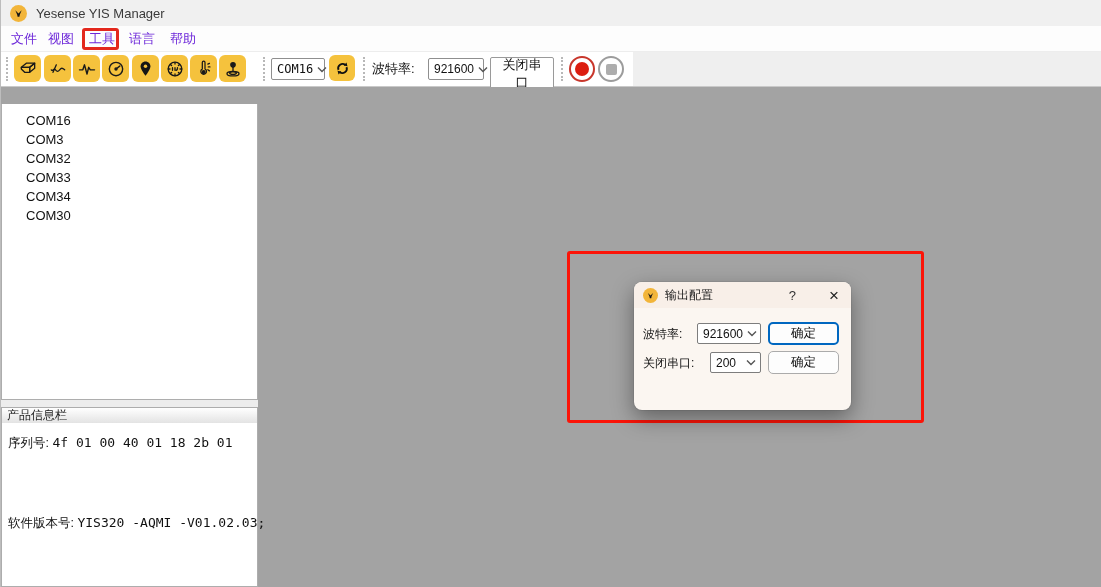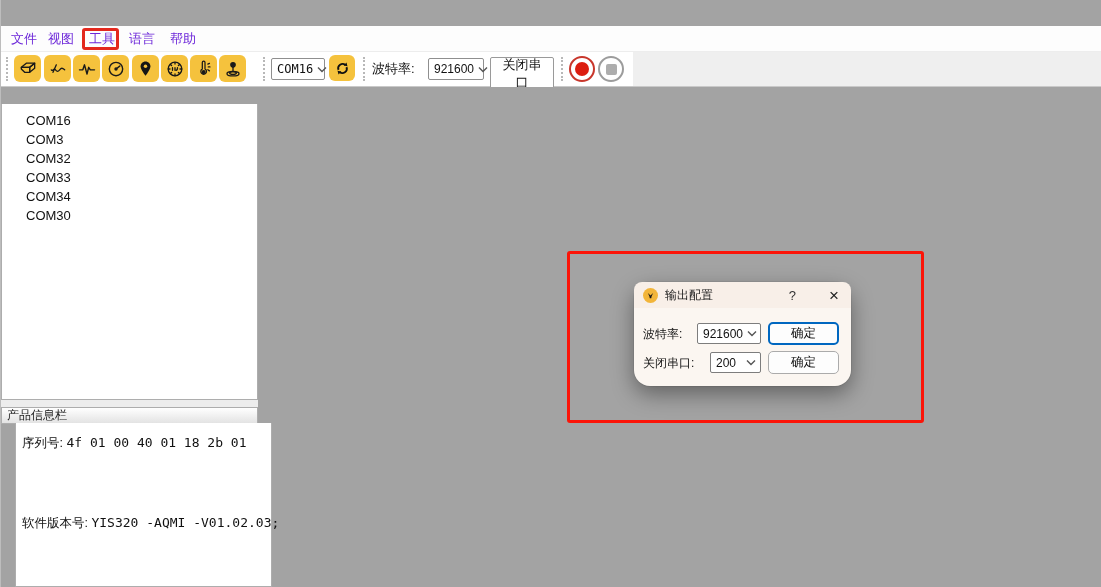--- a/index.html
+++ b/index.html
@@ -51,30 +51,30 @@
   .dockheader{position:absolute;left:0;width:257px;height:17px;
               background:linear-gradient(#ffffff,#e3e3e3);border:1px solid #adadad;
               display:flex;align-items:center;font-size:12px;color:#222;padding:0 5px;}
   .dockheader .sp{flex:1;}
   .dockbtn{display:flex;align-items:center;justify-content:center;width:16px;height:14px;
            background:transparent;border:none;padding:0;cursor:pointer;color:#333;}
   .portlist{position:absolute;left:0;top:104px;width:257px;height:296px;background:#fff;
             border:1px solid #adadad;border-top:none;padding-top:7px;}
   .portitem{font-size:13px;color:#111;padding:1px 0 1px 24px;line-height:17px;cursor:default;}
   .splitter{position:absolute;left:0;top:400px;width:257px;height:7px;background:#ededed;}
-  .infopanel{position:absolute;left:14px;top:423px;width:257px;height:164px;background:#fff;
+  .infopanel{position:absolute;left:0;top:423px;width:257px;height:164px;background:#fff;
              border:1px solid #adadad;border-top:none;}
   .inforow{position:absolute;left:6px;font-size:12.5px;color:#111;white-space:nowrap;}
   .inforow .mono{font-size:13px;}
 
   
   .main{position:absolute;left:258px;top:87px;right:0;bottom:0;background:#a3a3a3;}
   .annotation{position:absolute;left:566px;top:251px;width:357px;height:172px;
               border:3px solid #fb1408;border-radius:3px;pointer-events:none;}
-  .dialog{position:absolute;left:633px;top:282px;width:217px;height:104px;border-radius:16px;
+  .dialog{position:absolute;left:633px;top:282px;width:217px;height:128px;border-radius:8px;
           background:#fbf6f1;box-shadow:0 8px 22px rgba(0,0,0,.40),0 0 0 1px rgba(0,0,0,.06);}
   .dlg-title{height:26px;border-radius:8px 8px 0 0;background:#f8efe8;display:flex;
              align-items:center;padding:0 9px;}
   .dlg-logo{width:15px;height:15px;border-radius:50%;background:#f2b53a;
             display:flex;align-items:center;justify-content:center;flex:0 0 auto;}
   .dlg-title-text{margin-left:7px;font-size:12px;color:#1a1a1a;flex:1;}
   .dlg-help{background:none;border:none;font-size:13px;color:#333;padding:0;margin-right:33px;cursor:pointer;}
   .dlg-close{background:none;border:none;font-size:17px;line-height:1;color:#222;padding:0;
              margin-right:3px;cursor:pointer;}
   .dlg-row{position:absolute;left:0;width:100%;height:23px;}
@@ -84,20 +84,28 @@
          border-radius:5px;font-size:12.5px;color:#111;display:flex;align-items:center;
          justify-content:center;cursor:pointer;}
   .okbtn.focused{border:2px solid #0067c0;}
   .okbtn.normal{border:1px solid #ababab;}
 </style>
 </head>
 <body>
 
 <div class="app">
 
+  <div class="titlebar">
+    <span class="applogo">
+      <svg width="11" height="11" viewBox="0 0 24 24">
+          <path d="M5 5l7 7 7-7-4 9-1 5h-4l-1-5z" fill="#151515"></path>
+        </svg>
+    </span>
+    <span class="titletext">Yesense YIS Manager</span>
+  </div>
 
   <div class="menubar">
     <span class="menuitem" style="left:6px">文件</span>
     <span class="menuitem" style="left:43px">视图</span>
     <span class="menuitem" style="left:84px">工具</span>
     <span class="menuitem" style="left:124px">语言</span>
     <span class="menuitem" style="left:165px">帮助</span>
     <div class="menu-hl"></div>
   </div>
 

